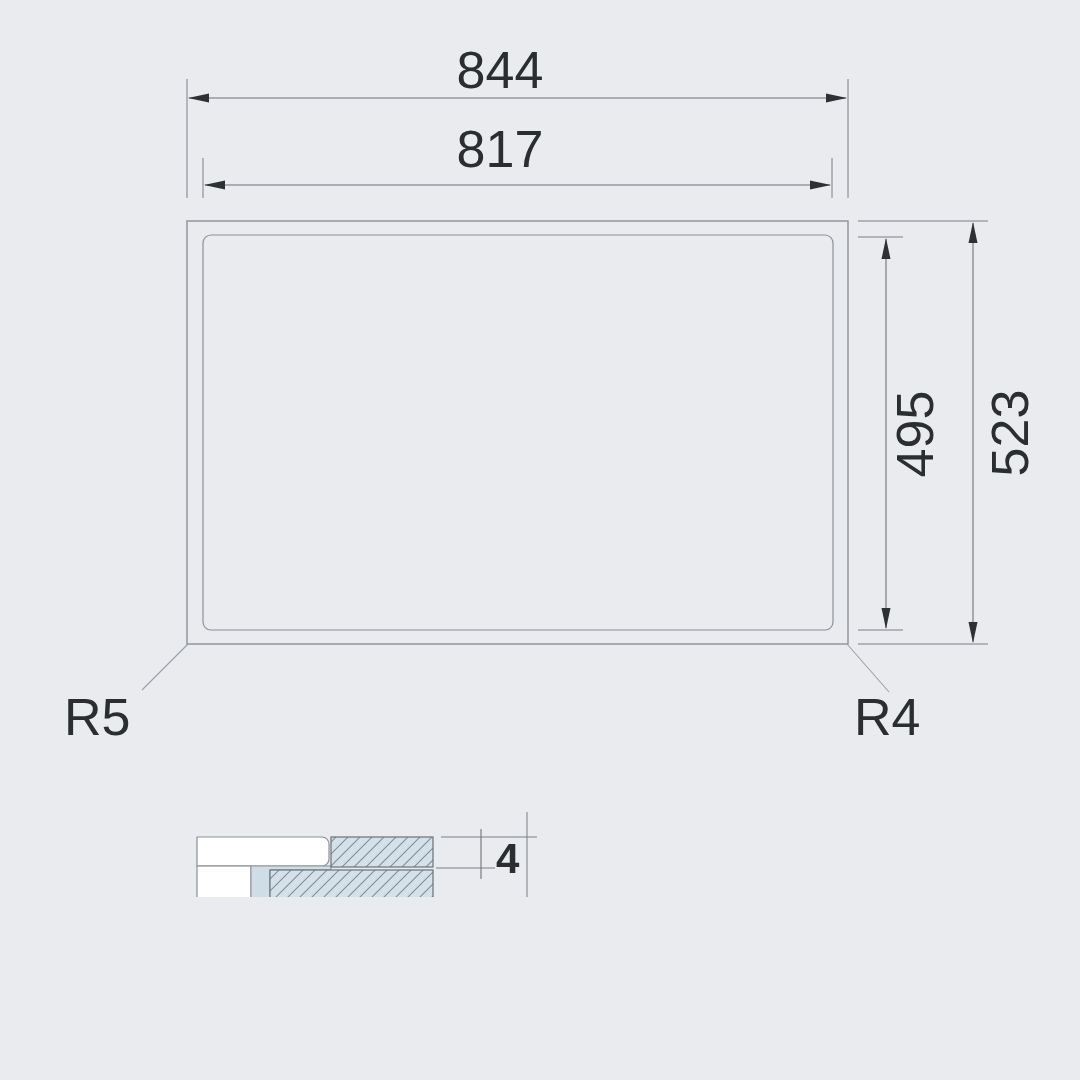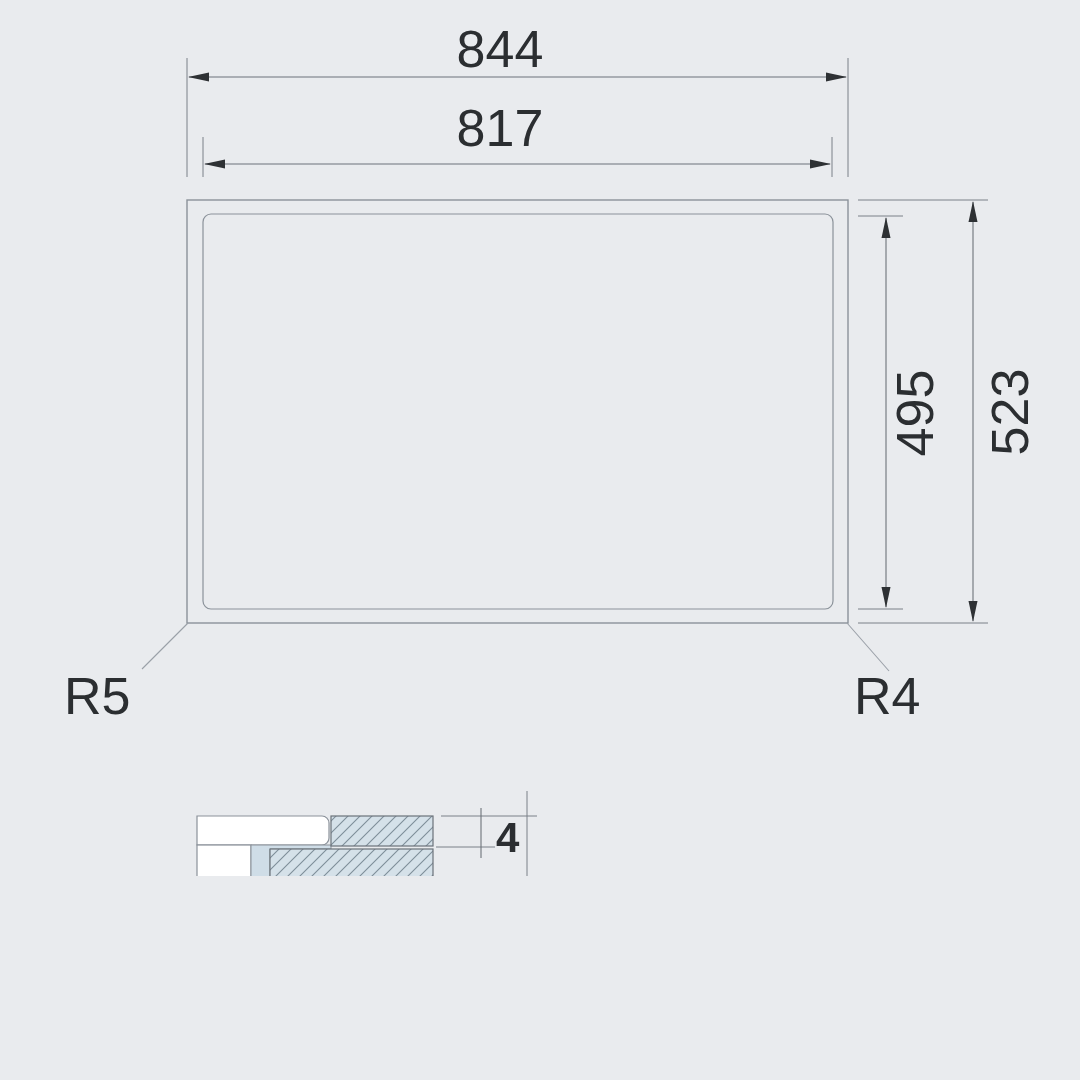--- a/index.html
+++ b/index.html
@@ -6,20 +6,21 @@
     margin: 0;
     padding: 0;
     background: #e9ebee;
   }
   .canvas {
     position: relative;
     width: 1080px;
     height: 876px;
     background: #f0abfc;
     overflow: hidden;
+    margin-top: 21px;
   }
   svg {
     display: block;
   }
   text {
     font-family: "Liberation Sans", sans-serif;
     fill: #2b2e31;
   }
   .dim-text {
     font-size: 52px;

